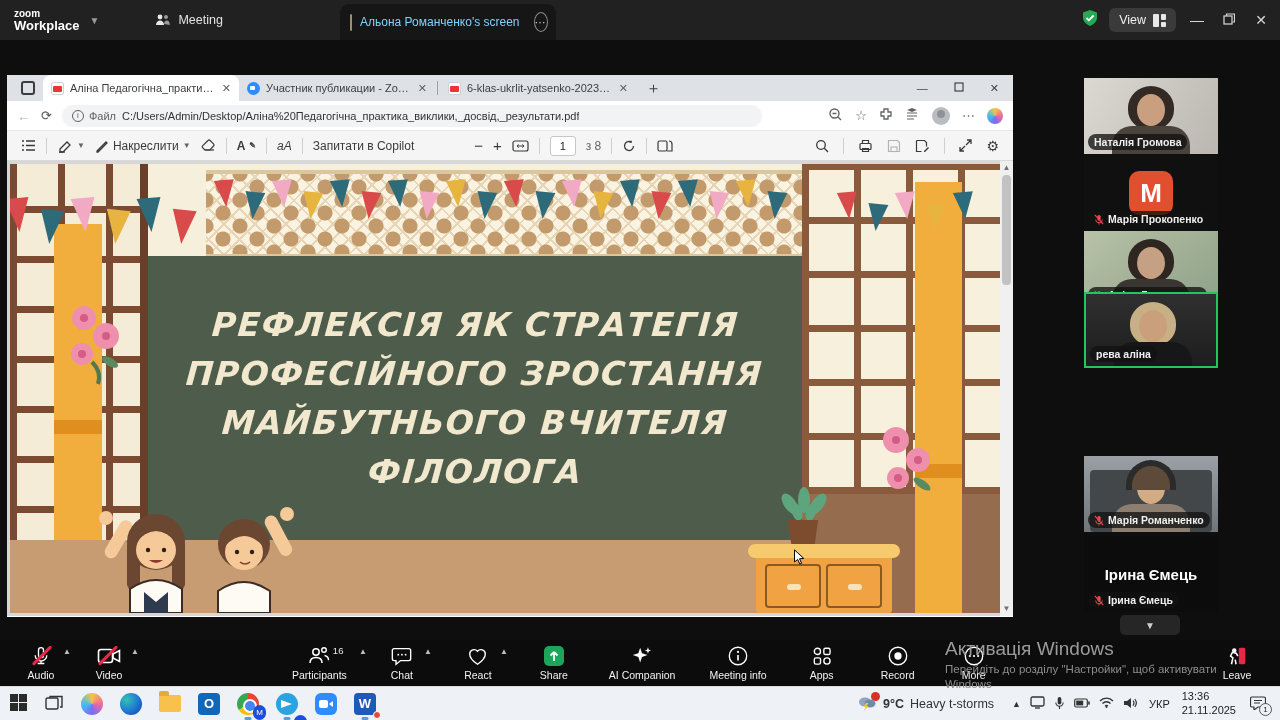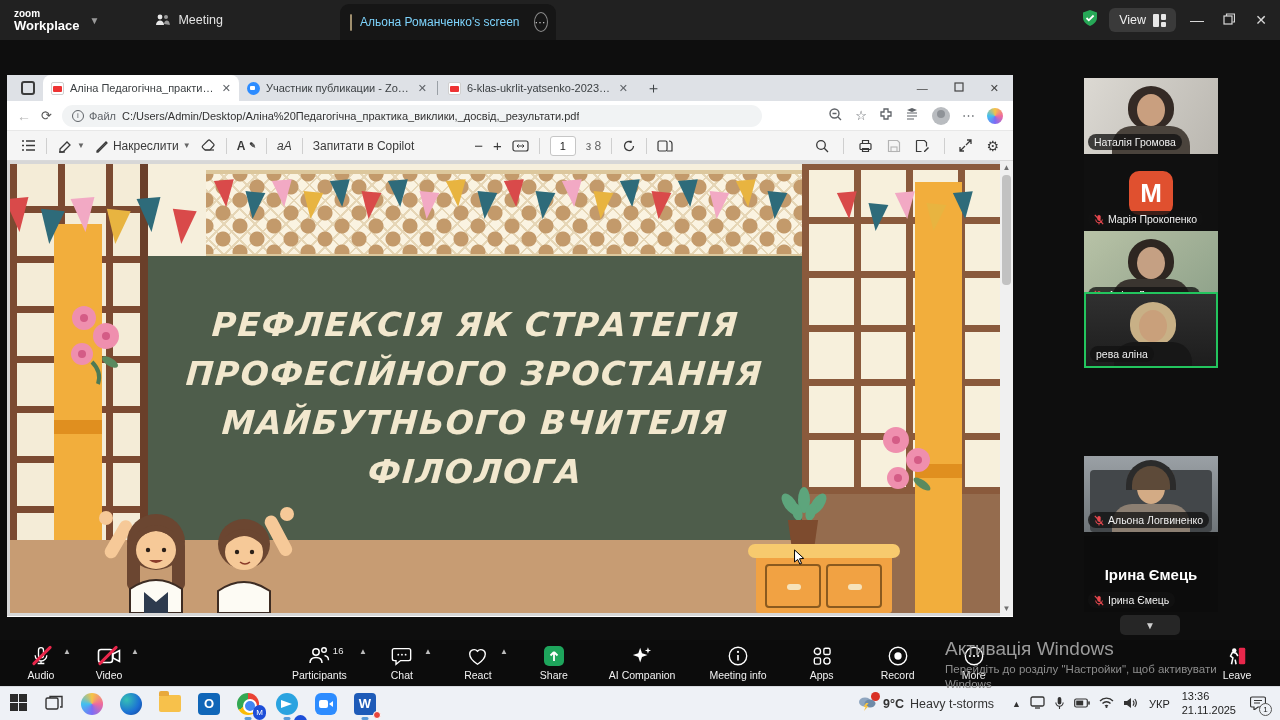--- a/index.html
+++ b/index.html
@@ -112,21 +112,21 @@
   .cab-door.d1 { left:9px; } .cab-door.d2 { left:70px; }
   .cab-h { position:absolute; top:18px; width:14px; height:6px; background:#f6e3bb; border-radius:3px; left:20px; }
   .plantpot { position:absolute; left:775px; top:356px; width:36px; height:36px; background:#7d4b2e; clip-path:polygon(8% 0,92% 0,78% 100%,22% 100%); }
   .leaves { position:absolute; left:766px; top:322px; }
 
   .cursor { position:absolute; left:781px; top:383px; width:17px; height:20px; }
 
   
   .filmstrip { position:absolute; left:1084px; top:0; width:196px; height:600px; }
   .tile { position:absolute; left:0; width:134px; height:76px; overflow:hidden; background:#111; }
-  .nlabel { position:absolute; left:4px; bottom:4px; background:rgba(18,18,18,.78); border-radius:8px; padding:2px 6px; display:flex; align-items:center; gap:4px; font-size:10.5px; color:#efefef; white-space:nowrap; max-width:124px; }
+  .nlabel { position:absolute; left:4px; bottom:4px; background:rgba(18,18,18,.78); border-radius:8px; padding:2px 6px; display:flex; align-items:center; gap:4px; font-size:10.5px; color:#efefef; white-space:nowrap; max-width:124px;font-weight:bold; }
   .sil-hair,.sil-face,.sil-body { position:absolute; }
   .sil-hair { width:46px; height:44px; border-radius:50% 50% 46% 46%; top:8px; left:44px; }
   .sil-face { width:28px; height:32px; border-radius:50%; top:16px; left:53px; }
   .sil-body { width:78px; height:40px; border-radius:20px 20px 0 0; top:48px; left:28px; }
   .v1 { position:absolute; inset:0; background:linear-gradient(120deg,#dcd9d3,#bab7b0); }
   .v1 .sil-hair{background:#342a25;} .v1 .sil-face{background:#c99f7f;} .v1 .sil-body{background:#4a433c;}
   .v2 { position:absolute; inset:0; background:#101010; display:flex; align-items:center; justify-content:center; }
   .mavatar { width:44px; height:44px; border-radius:10px; background:#e0502f; color:#fff; font-size:26px; font-weight:700; display:flex; align-items:center; justify-content:center; }
   .v3 { position:absolute; inset:0; background:linear-gradient(140deg,#b7c2a4,#8ca287); filter:saturate(.9); }
   .v3 .sil-hair{background:#2f2620;} .v3 .sil-face{background:#c99f7f;} .v3 .sil-body{background:#3b352f;}
@@ -626,21 +626,21 @@
             <div class="sil-face"></div>
             <div class="sil-hair" style="height:26px;border-radius:50% 50% 20% 20%"></div>
             <div class="hband"></div>
         </div>
         <div class="nlabel">
           <svg width="10" height="11" viewBox="0 0 12 13">
               <rect x="4" y="1" width="4" height="7" rx="2" fill="#e8484f"></rect>
               <path d="M2 6.5a4 4 0 0 0 8 0M6 10.5v2" stroke="#e8484f" stroke-width="1.2" fill="none"></path>
               <path d="M1 1l10 11" stroke="#e8484f" stroke-width="1.4"></path>
             </svg>
-          <span>Альона Логвиненко</span>
+          <span>Марія Романченко</span>
         </div>
       </div>
 
       <div class="tile" style="top:496px">
         <div class="v7">
           <span class="cname">Ірина Ємець</span>
         </div>
         <div class="nlabel">
           <svg width="10" height="11" viewBox="0 0 12 13">
               <rect x="4" y="1" width="4" height="7" rx="2" fill="#e8484f"></rect>

